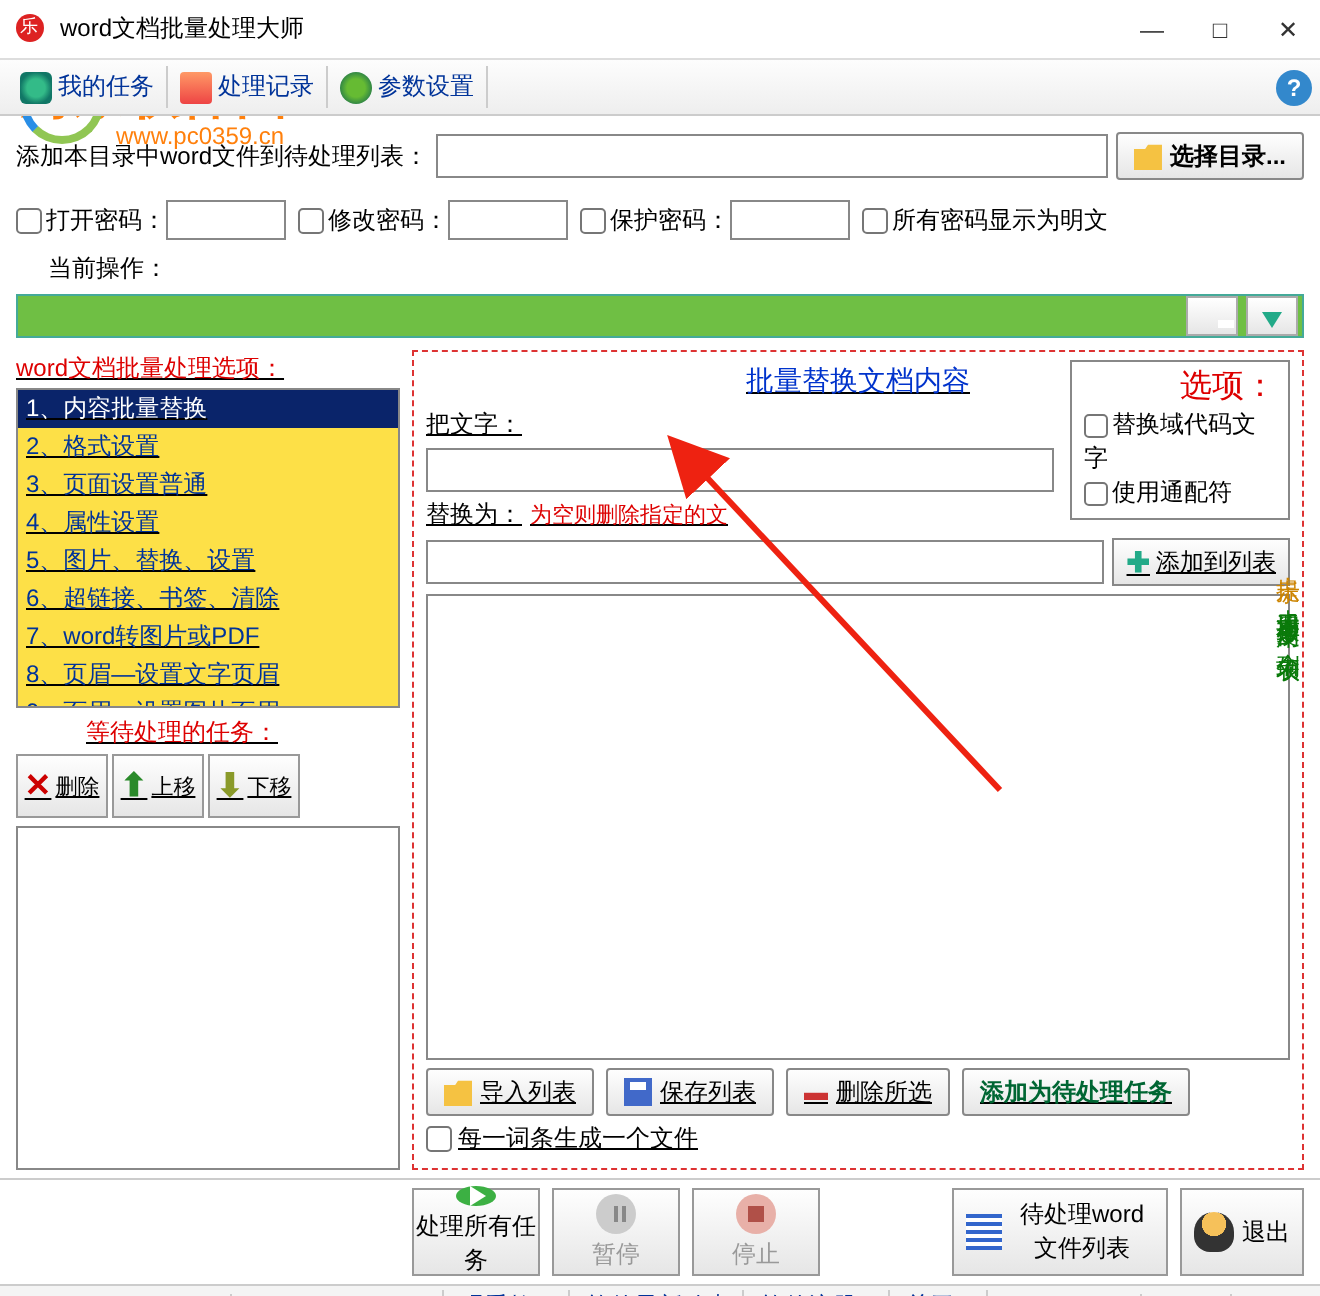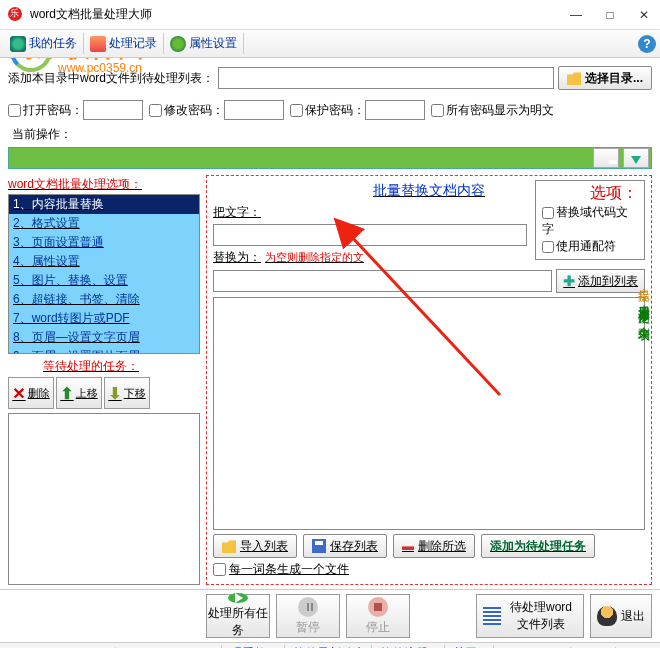--- a/index.html
+++ b/index.html
@@ -29,28 +29,28 @@
 .btn { height: 24px; border: 1px solid #888; background: linear-gradient(#fefefe,#e6e6e6); padding: 0 8px; display: inline-flex; align-items: center; gap: 4px; cursor: default; border-radius: 2px; }
 .btn .bico { width: 14px; height: 14px; display: inline-block; }
 .bico-folder { background: #f5c242; clip-path: polygon(0 25%, 40% 25%, 50% 10%, 100% 10%, 100% 100%, 0 100%); }
 .bico-save { background: #4169c9; position: relative; }
 .bico-save::after { content:""; position:absolute; left:3px; top:2px; width:8px; height:4px; background:#fff; }
 .bico-dl { width:0;height:0;border-left:5px solid transparent;border-right:5px solid transparent;border-top:8px solid #2a8; margin-top:3px;}
 .row-pw { display: flex; align-items: center; padding: 4px 8px 6px; gap: 6px; }
 .row-pw .pwgroup { display: flex; align-items: center; }
 .row-pw input[type=checkbox] { margin-right: 2px; width:13px; height:13px; }
 .row-pw input[type=password] { width: 60px; height: 20px; border: 1px solid #888; background: #fff; }
-.row-cur { padding: 0 12px 4px; }
+.row-cur { padding: 0 24px 4px; }
 .greenbar { margin: 0 8px; height: 22px; background: #6fbf44; border: 1px solid #4a9; display: flex; }
 .greenbar .sp { flex: 1; }
 .greenbar .sbtn { width: 26px; height: 20px; margin: 0 2px; border: 1px solid #aaa; background: linear-gradient(#fff,#e6e6e6); display: flex; align-items: center; justify-content: center; }
 .mainarea { display: flex; padding: 6px 8px 4px; gap: 6px; height: 420px; text-decoration: underline; }
 .leftcol { width: 192px; display: flex; flex-direction: column; }
 .panel-title-red { color: #d00; padding: 1px 0; font-weight: normal; }
-.optlist { border: 1px solid #888; height: 160px; overflow-y: scroll; background: #7dd3fc; }
+.optlist { border: 1px solid #888; height: 160px; overflow-y: scroll; background: #fde047; }
 .optlist .opt { padding: 1px 4px; color: #003399; white-space: nowrap; cursor: default; }
 .optlist .opt.sel { background: #0a246a; color: #fff; }
 .pending-title { color: #d00; margin-top: 4px; margin-left: 35px; }
 .rowbtns { display: flex; gap: 2px; margin: 2px 0; }
 .bigbtn { width: 46px; height: 32px; border: 1px solid #999; background: linear-gradient(#fefefe,#e6e6e6); display: flex; align-items: center; justify-content: center; flex-direction: row; gap: 2px; }
 .bigbtn .arrow { font-size: 16px; font-weight: bold; }
 .bigbtn .arrow.red { color: #c00; }
 .bigbtn .arrow.green { color: #2a8a2a; }
 .bigbtn .arrow.ygreen { color: #8a9a2a; }
 .bigbtn .tx { font-size: 11px; }
@@ -120,21 +120,21 @@
   <div class="item">
       <span class="ico ico-tasks"></span>
       <span>我的任务</span>
     </div>
   <div class="item">
       <span class="ico ico-records"></span>
       <span>处理记录</span>
     </div>
   <div class="item">
       <span class="ico ico-settings"></span>
-      <span>属性设置</span>
+      <span>参数设置</span>
     </div>
   <div class="help">?</div>
 </div>
 
 <div class="row-add">
   <span class="lbl">添加本目录中word文件到待处理列表：</span>
   <input type="text" value="" style="">
   <button class="btn">
       <span class="bico bico-folder"></span>
       <b>选择目录...</b>

